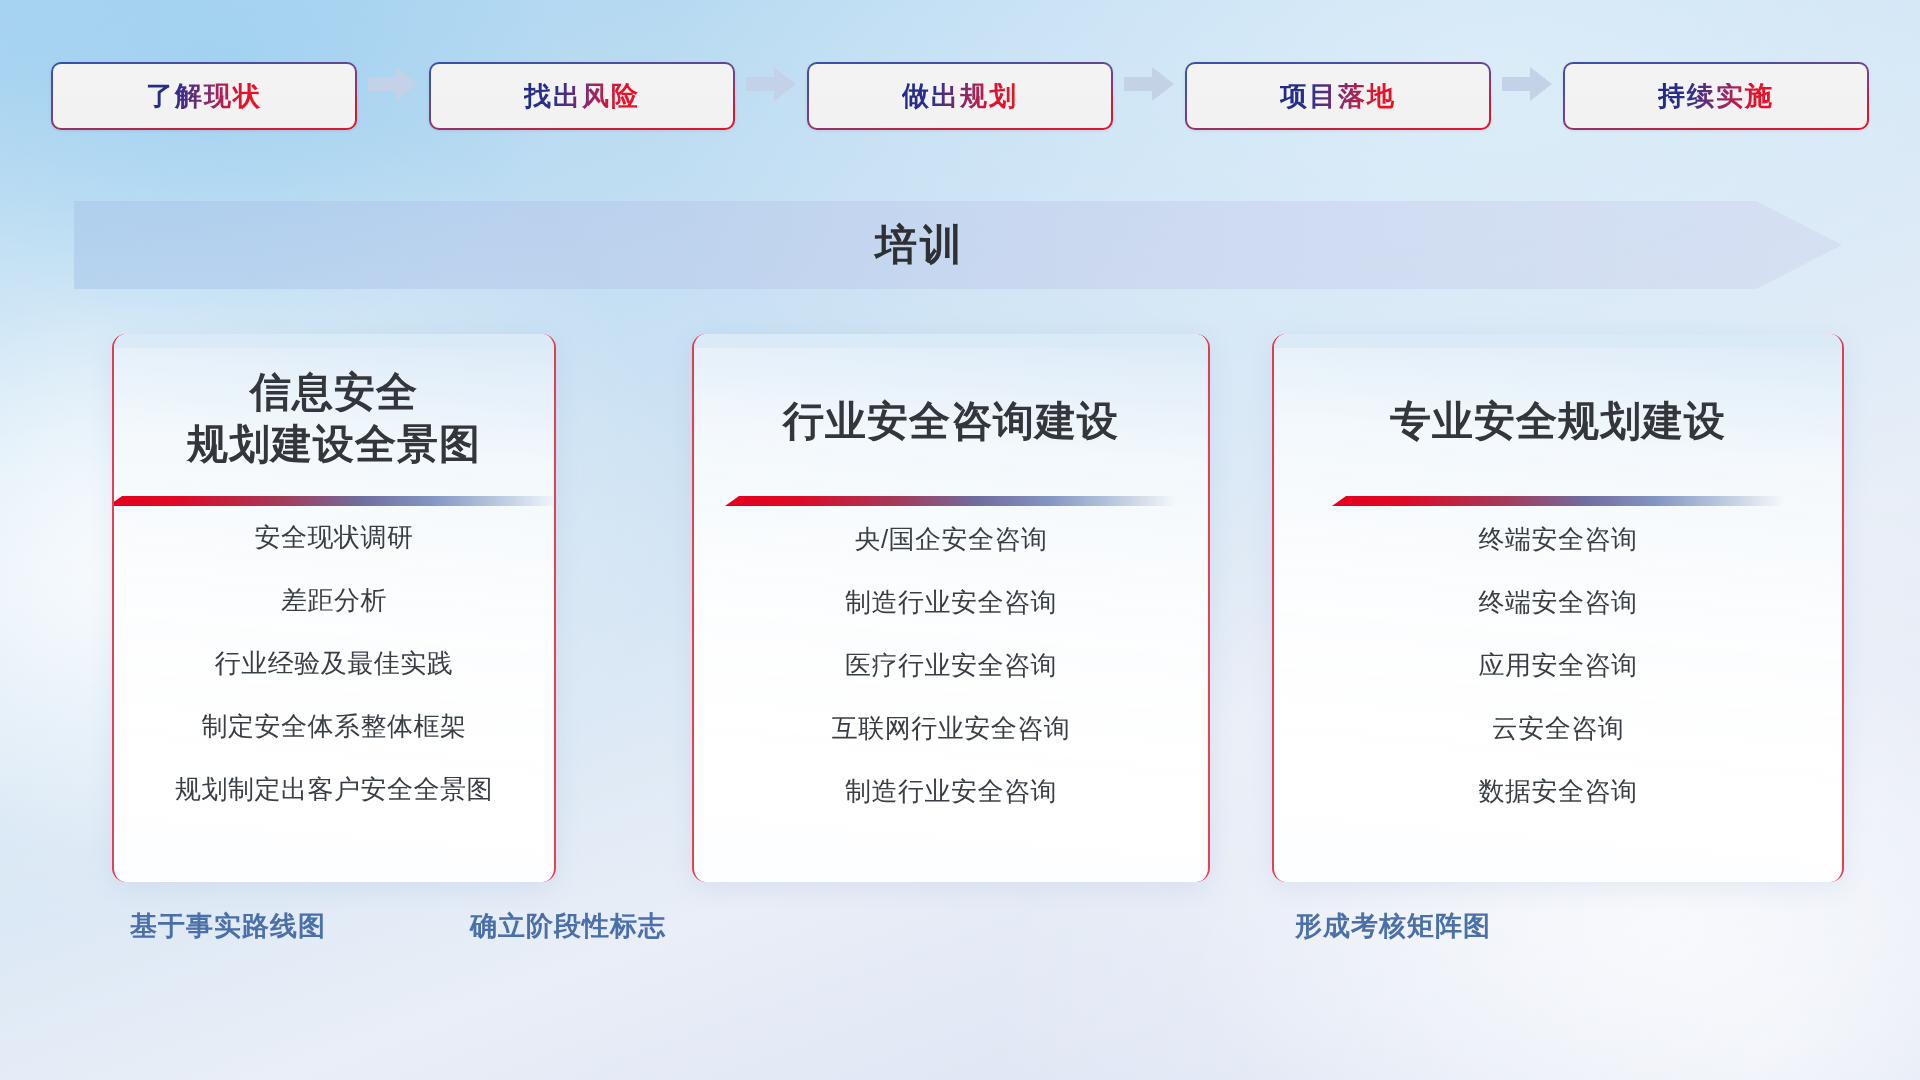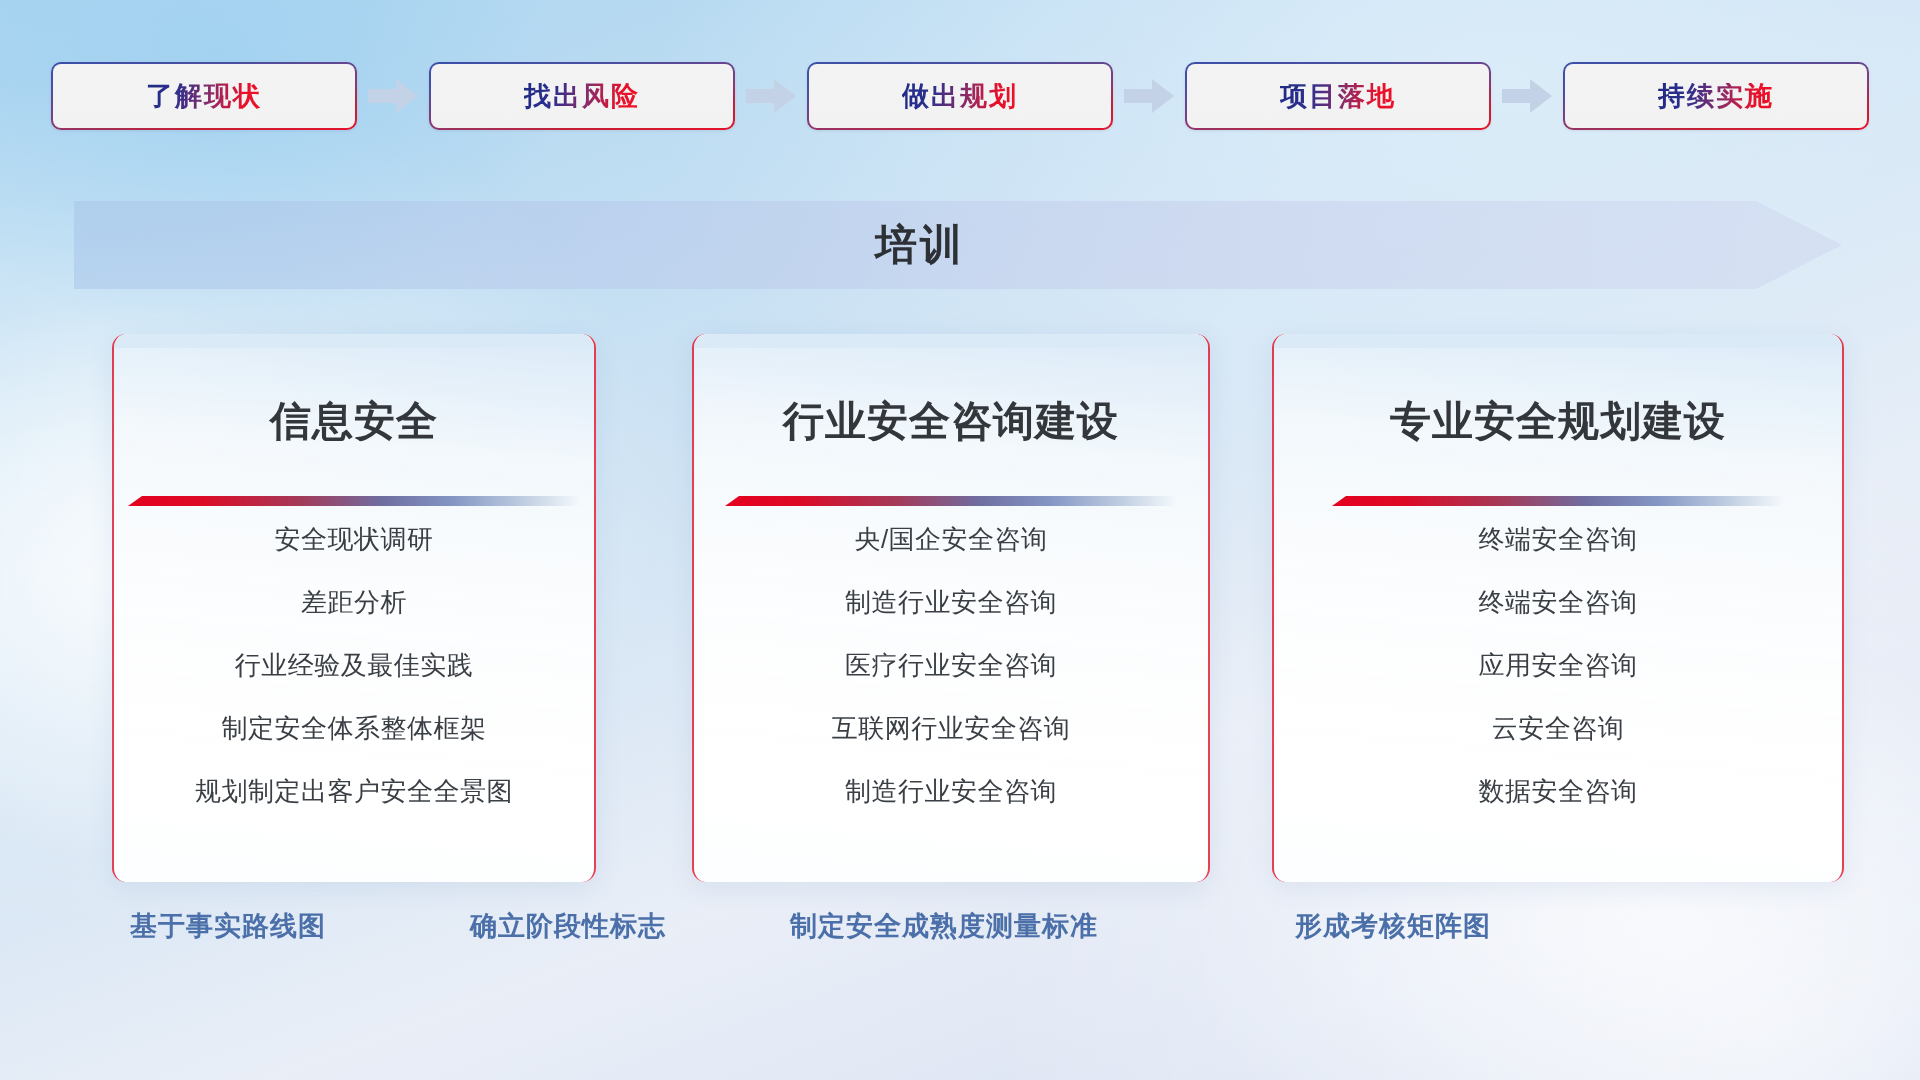--- a/index.html
+++ b/index.html
@@ -24,21 +24,21 @@
   .blob-b { left:1180px; top:620px; width:960px; height:620px;
             background:radial-gradient(closest-side, rgba(255,255,255,0.6), rgba(255,255,255,0)); }
   .blob-c { left:-120px; top:-180px; width:680px; height:520px;
             background:radial-gradient(closest-side, rgba(150,205,240,0.55), rgba(150,205,240,0)); }
 
   
   .steps {
     position:absolute; left:0; top:58px; width:1920px; height:76px;
     display:flex; align-items:center; justify-content:center;
   }
-  .step-wrap { display:flex; align-items:center; }
+  .step-wrap { display:flex; }
   .step-box {
     position:relative;
     width:306px; height:68px;
     border-radius:10px;
     background:linear-gradient(#f3f3f3,#f2f2f2) padding-box,
                linear-gradient(172deg, #3b4fa8 0%, #4a4fa0 24%, #7b3f80 52%, #c61f34 78%, #e8122c 100%) border-box;
     border:2px solid transparent;
     display:flex; align-items:center; justify-content:center;
     box-shadow:0 1px 3px rgba(40,60,110,0.10);
   }
@@ -84,21 +84,21 @@
       linear-gradient(185deg, rgba(219,234,247,0.95) 0%, rgba(243,248,252,0.97) 22%, rgba(252,253,254,0.99) 50%, #ffffff 78%, #fdfeff 100%);
     box-shadow:0 6px 26px rgba(70,110,165,0.10), 0 1px 0 rgba(255,255,255,0.9) inset;
     overflow:hidden;
   }
   .card::before {
     content:""; position:absolute; left:0; right:0; top:0; height:14px;
     background:linear-gradient(#dbeaf7,#dbeaf7);
     border-top-left-radius:14px; border-top-right-radius:14px;
     pointer-events:none;
   }
-  .card-1 { left:112px;  width:484px; }
+  .card-1 { left:112px;  width:444px;font-family:Liberation Mono, monospace; }
   .card-2 { left:692px;  width:518px; }
   .card-3 { left:1272px; width:572px; }
 
   .card-inner { position:relative; z-index:2; padding:34px 26px 0; height:100%;
                 display:flex; flex-direction:column; align-items:center; }
 
   .card-title {
     text-align:center;
     font-size:41px; font-weight:700; color:#33373c;
     line-height:1.28; letter-spacing:1px;
@@ -200,20 +200,21 @@
   <div class="banner-shape"></div>
   <div class="banner-title">培训</div>
 </div>
 
 <div class="cards">
 
   <div class="card card-1">
     <div class="card-inner">
       <div class="card-title">
         <div>信息安全</div>
+        <div>规划建设全景图</div>
       </div>
       <div class="divider">
         <div class="divider-bar"></div>
       </div>
       <div class="card-list">
         <div class="card-list-item">安全现状调研</div>
         <div class="card-list-item">差距分析</div>
         <div class="card-list-item">行业经验及最佳实践</div>
         <div class="card-list-item">制定安全体系整体框架</div>
         <div class="card-list-item">规划制定出客户安全全景图</div>
@@ -255,15 +256,14 @@
         <div class="card-list-item">数据安全咨询</div>
       </div>
     </div>
   </div>
 
 </div>
 
 <div class="footer-labels">
   <div class="footer-label fl-1">基于事实路线图</div>
   <div class="footer-label fl-2">确立阶段性标志</div>
-  <div class="footer-label fl-3">制定安全成熟度测量标准</div>
   <div class="footer-label fl-4">形成考核矩阵图</div>
 </div>
 
 </body></html>

